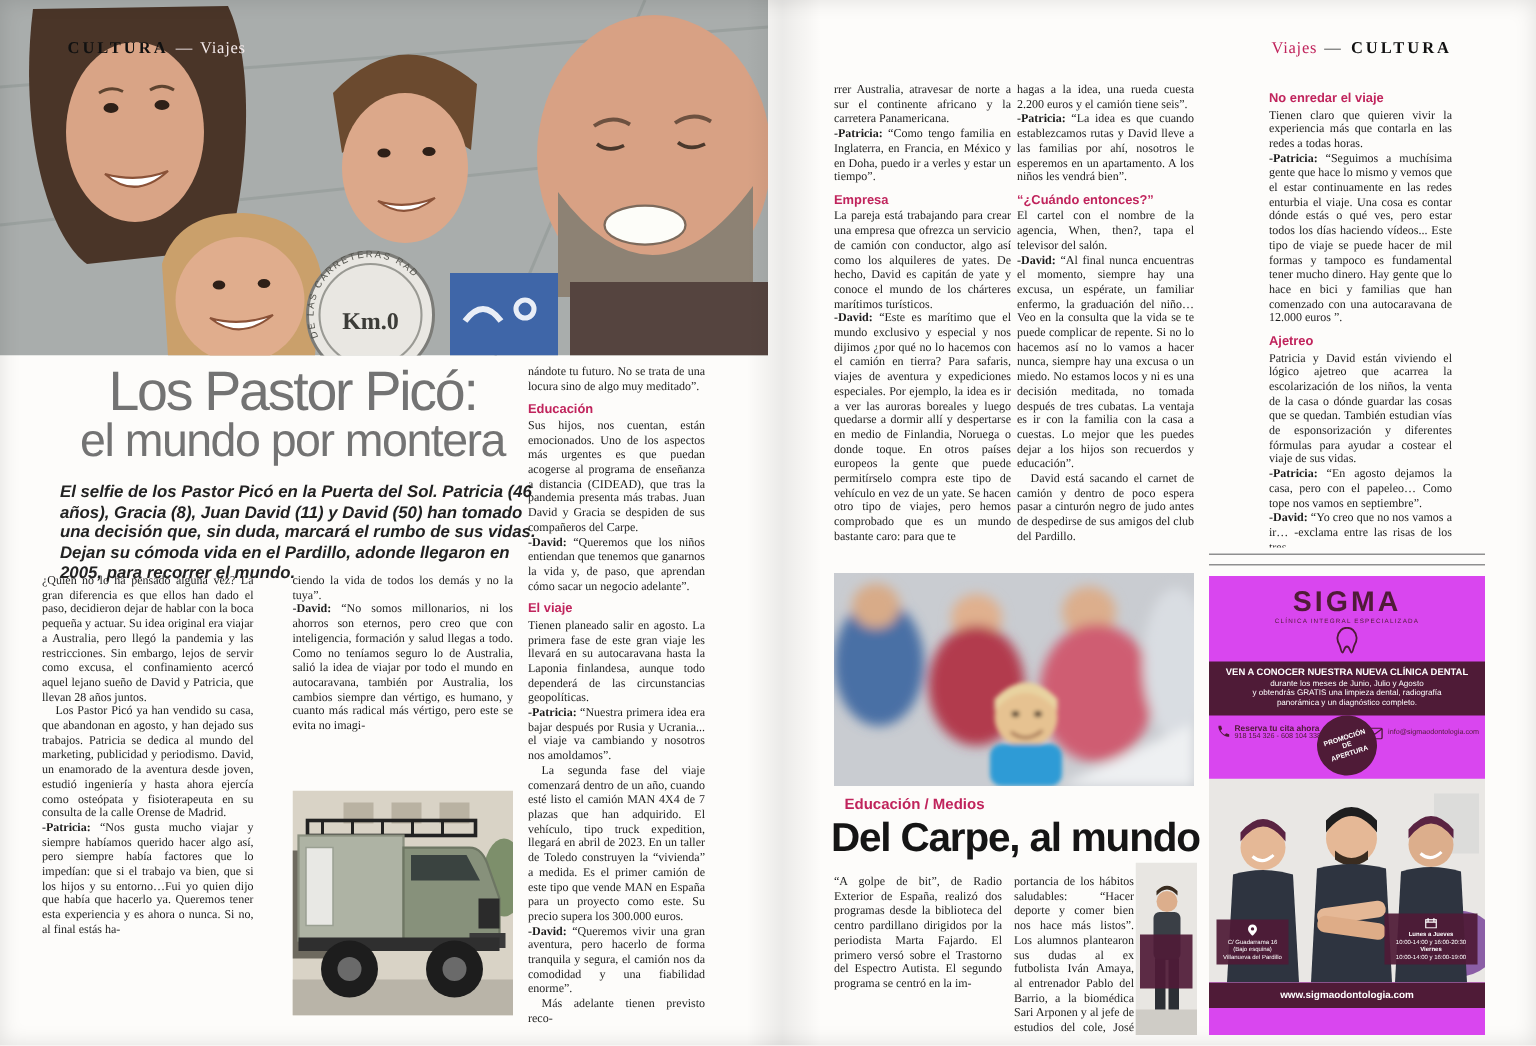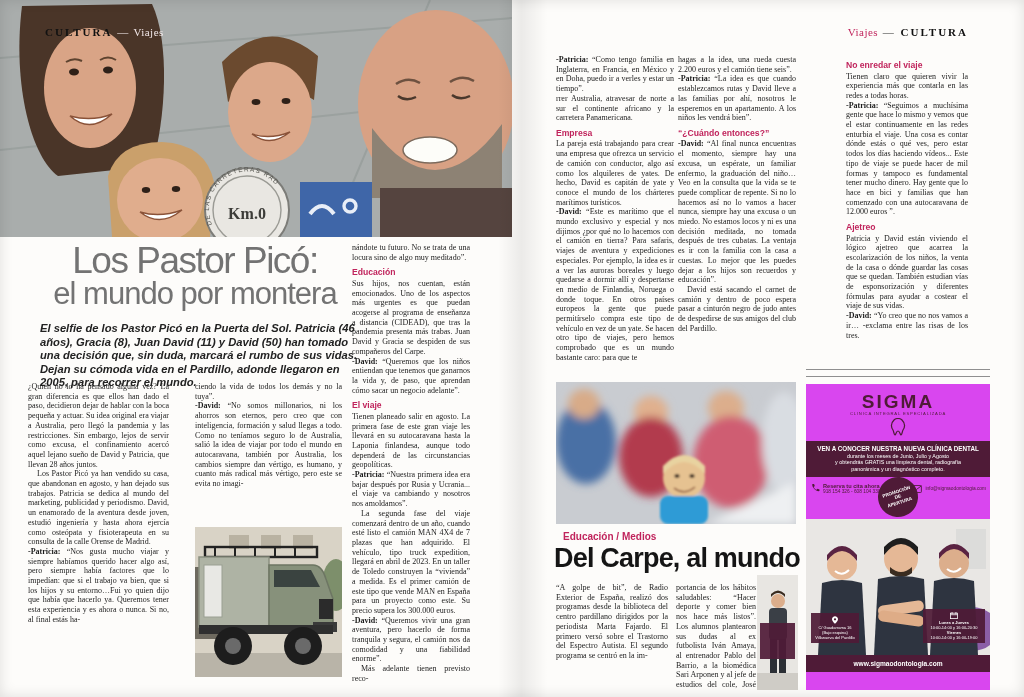--- a/index.html
+++ b/index.html
@@ -195,39 +195,41 @@
 <div class="abs fold"></div>
 <div class="abs edge"></div>
 
 <div class="abs pghead hdr-right" style="left:846px;top:26px;width:122px;text-align:right;">
   <span class="sub">Viajes</span>
   <span style="color:#333;">—</span>
   <span class="cap">CULTURA</span>
 </div>
 
 <div class="abs col" style="left:556px;top:55px;width:118px;height:306px;">
+    <p class="bp">rrer Australia, atravesar de norte a sur el continente africano y la carretera Panamericana.</p>
     <p class="bp"><strong>-Patricia: </strong>“Como tengo familia en Inglaterra, en Francia, en México y en Doha, puedo ir a verles y estar un tiempo”.</p>
-    <p class="bp">rrer Australia, atravesar de norte a sur el continente africano y la carretera Panamericana.</p>
     <div class="subhead">Empresa</div>
     <p class="bp">La pareja  está trabajando para crear una empresa que ofrezca un servicio de camión con conductor, algo así como los alquileres de yates. De hecho, David es capitán de yate y conoce el mundo de los chárteres marítimos turísticos.</p>
     <p class="bp"><strong>-David: </strong>“Este es marítimo que el mundo exclusivo y especial y nos dijimos ¿por qué no lo hacemos con el camión en tierra? Para safaris, viajes de aventura y expediciones especiales. Por ejemplo, la idea es ir a ver las auroras boreales y luego quedarse a dormir allí y despertarse en medio de Finlandia, Noruega o donde toque. En otros países europeos la gente que puede permitírselo compra este tipo de vehículo en vez de un yate. Se hacen otro tipo de viajes, pero hemos comprobado que es un mundo bastante caro: para que te</p>
   </div>
 <div class="abs col" style="left:678px;top:55px;width:118px;height:322px;">
     <p class="bp">hagas a la idea, una rueda cuesta 2.200 euros y el camión tiene seis”.</p>
     <p class="bp"><strong>-Patricia: </strong>“La idea es que cuando establezcamos rutas y David lleve a las familias por ahí, nosotros le esperemos en un apartamento. A los niños les vendrá bien”.</p>
     <div class="subhead">“¿Cuándo entonces?”</div>
+    <p class="bp">El cartel con el nombre de la agencia, When, then?, tapa el televisor del salón.</p>
     <p class="bp"><strong>-David: </strong>“Al final nunca encuentras el momento, siempre hay una excusa, un espérate, un familiar enfermo, la graduación del niño… Veo en la consulta que la vida se te puede complicar de repente. Si no lo hacemos así no lo vamos a hacer nunca, siempre hay una excusa o un miedo. No estamos locos y ni es una decisión meditada, no tomada después de tres cubatas. La ventaja es ir con la familia con la casa a cuestas. Lo mejor que les puedes dejar a los hijos son recuerdos y educación”.</p>
     <p class="bp ind">David está sacando el carnet de camión y dentro de poco espera pasar a cinturón negro de judo antes de despedirse de sus amigos del club del Pardillo.</p>
   </div>
 <div class="abs col" style="left:846px;top:55px;width:122px;height:310px;">
     <div class="subhead">No enredar el viaje</div>
     <p class="bp">Tienen claro que quieren vivir la experiencia más que contarla en las redes a todas horas.</p>
     <p class="bp"><strong>-Patricia: </strong>“Seguimos a muchísima gente que hace lo mismo y vemos que el estar continuamente en las redes enturbia el viaje. Una cosa es contar dónde estás o qué ves, pero estar todos los días haciendo vídeos... Este tipo de viaje se puede hacer de mil formas y tampoco es fundamental tener mucho dinero. Hay gente que lo hace en bici y familias que han comenzado con una autocaravana de 12.000 euros ”.</p>
     <div class="subhead">Ajetreo</div>
     <p class="bp">Patricia y David están viviendo el lógico ajetreo que acarrea la escolarización de los niños, la venta de la casa o dónde guardar las cosas que se quedan. También estudian vías de esponsorización y diferentes fórmulas para ayudar a costear el viaje de sus vidas.</p>
+    <p class="bp"><strong>-Patricia: </strong>“En agosto dejamos la casa, pero con el papeleo… Como tope nos vamos en septiembre”.</p>
     <p class="bp"><strong>-David: </strong>“Yo creo que no nos vamos a ir… -exclama entre las risas de los tres.</p>
   </div>
 
 <div class="abs" style="left:556px;top:382px;width:240px;height:142px;">
   <svg viewBox="0 0 240 142" width="240" height="142">
     <defs>
       <filter id="blur1">
           <feGaussianBlur stdDeviation="4"></feGaussianBlur>
         </filter>
       <filter id="blur2">

